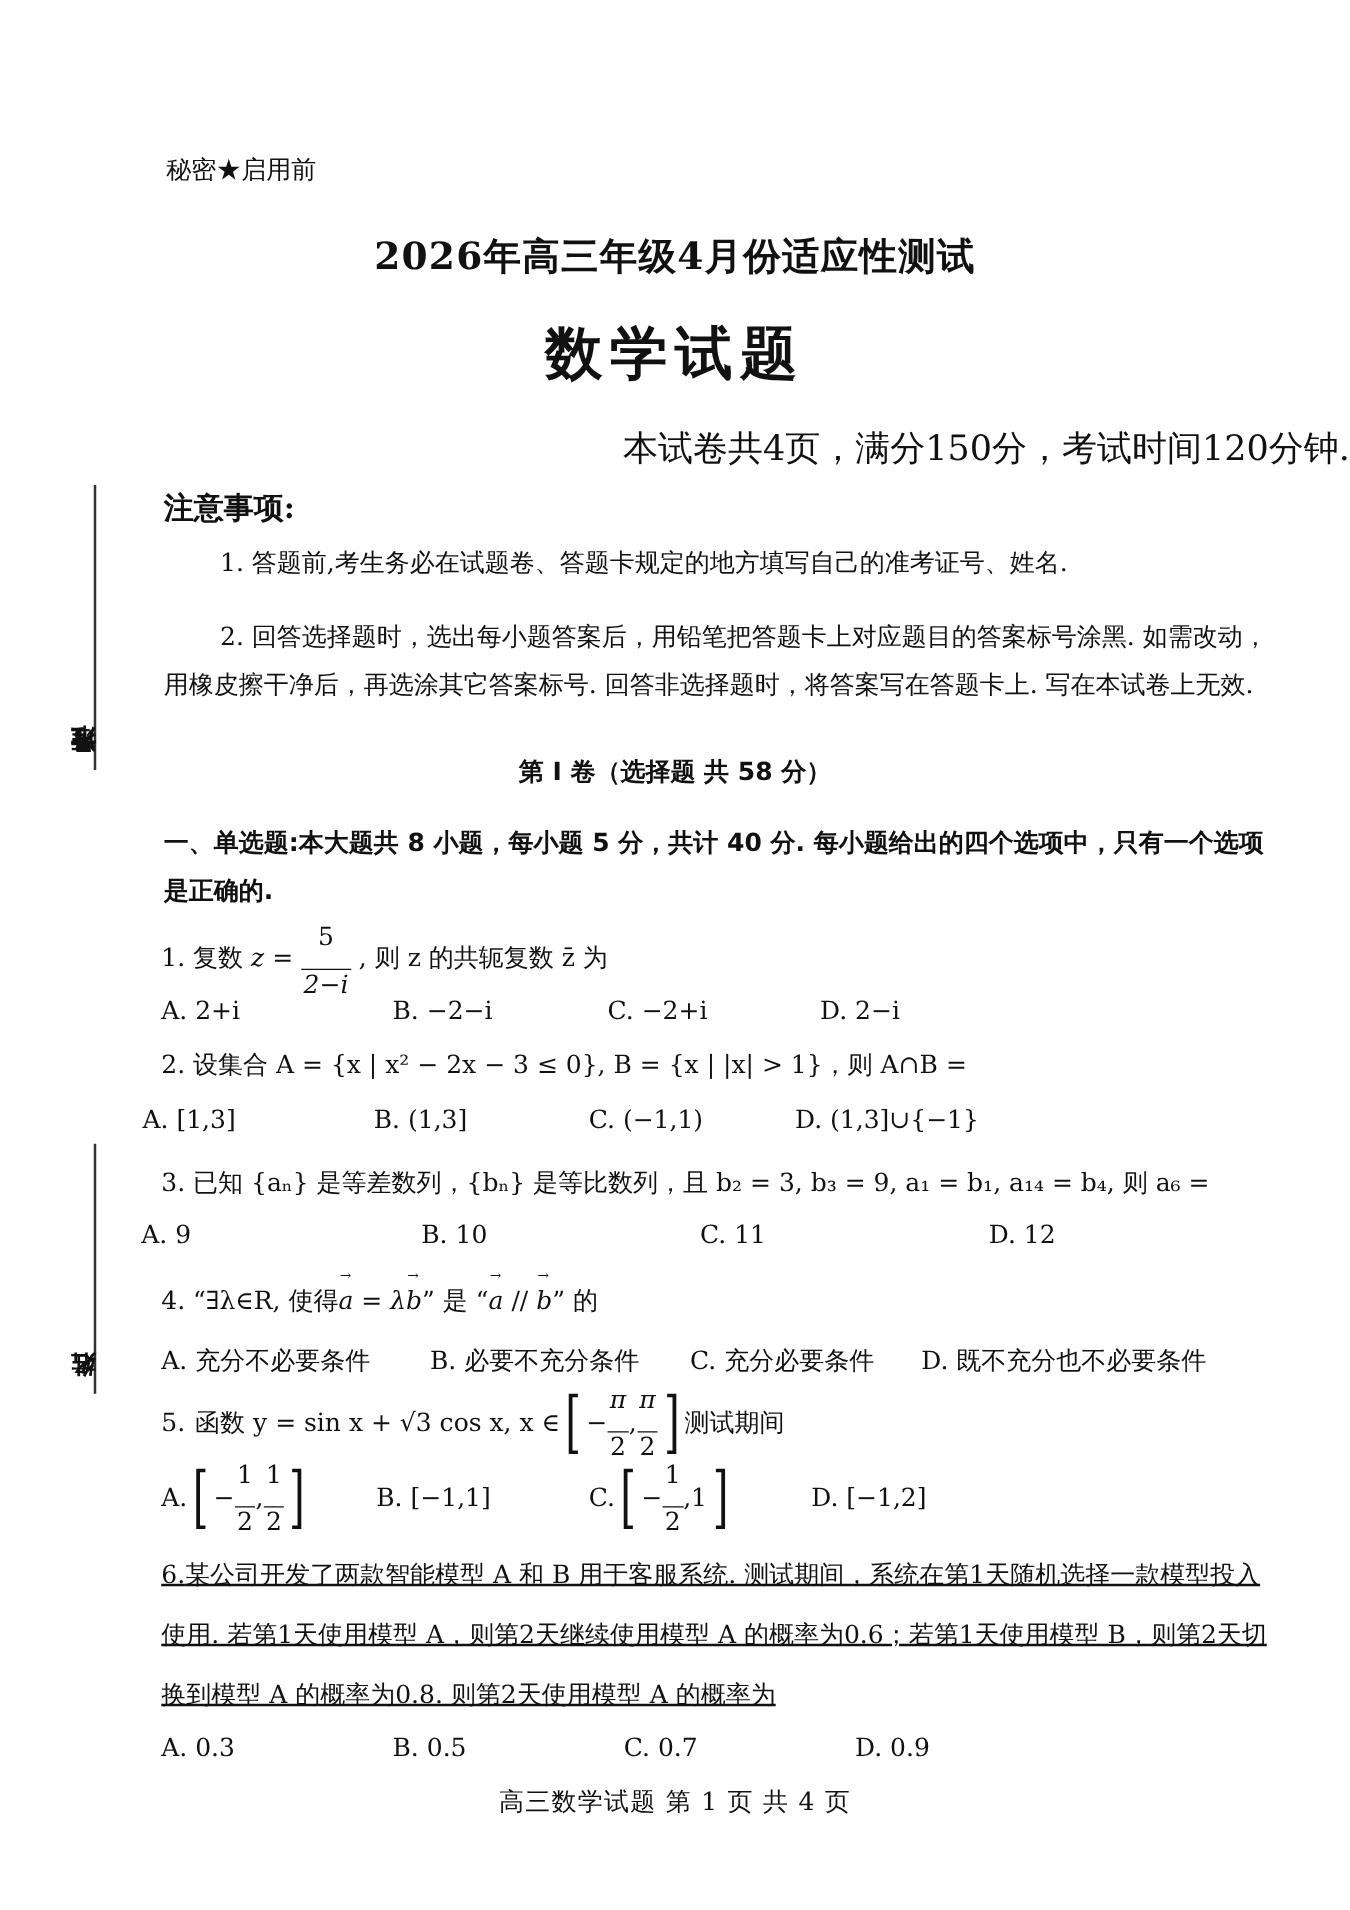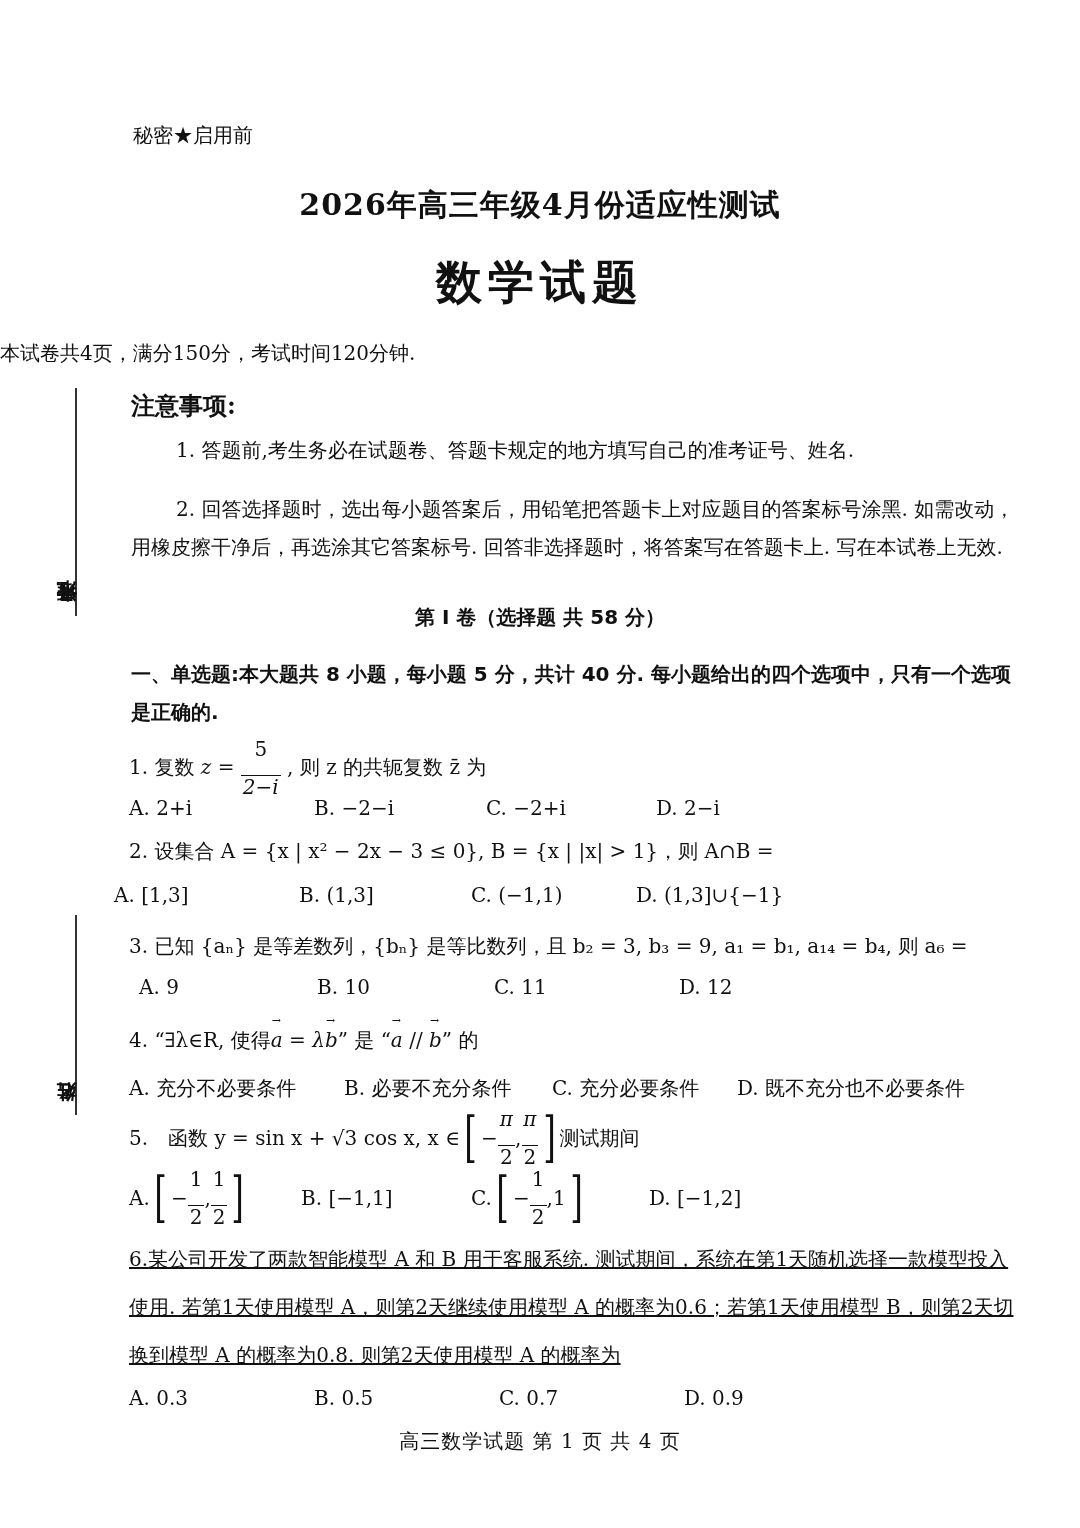--- a/index.html
+++ b/index.html
@@ -7,21 +7,21 @@
     body {
       position: relative;
       font-family: "DejaVu Serif", "Liberation Serif", serif;
       color: #111111;
       overflow: hidden;
     }
     .abs { position: absolute; white-space: nowrap; }
     .secret { left: 133px; top: 122px; font-size: 20px; }
     .title1 { left: 0; width: 1080px; text-align: center; top: 185px; font-size: 30px; font-weight: bold; letter-spacing: 1px; }
     .title2 { left: 0; width: 1080px; text-align: center; top: 252px; font-size: 46px; font-weight: bold; letter-spacing: 6px; }
-    .info { left: 0; width: 1080px; text-align: left; top: 340px; font-size: 20px; }
+    .info { left: 0; width: 1080px; text-align: right; top: 340px; font-size: 28px; }
     .notes-h { left: 131px; top: 390px; font-size: 24px; font-weight: bold; }
     .note { font-size: 20px; line-height: 41px; }
     .note1 { left: 176px; top: 430px; }
     .note2 { left: 131px; top: 490px; width: 890px; white-space: normal; text-indent: 45px; line-height: 38px; }
     .part-h { left: 0; width: 1080px; text-align: center; top: 604px; font-size: 20px; font-weight: bold; font-family: "DejaVu Sans", "Liberation Sans", sans-serif; }
     .sec-h { left: 131px; top: 655px; width: 890px; white-space: normal; font-size: 20px; font-weight: bold; line-height: 38px; font-family: "DejaVu Sans", "Liberation Sans", sans-serif; }
     .q { font-size: 20px; }
     .opt-row { display: flex; font-size: 20px; }
     .opt { display: inline-block; }
     .m { font-style: italic; font-family: "DejaVu Serif", "Liberation Serif", serif; }
@@ -80,41 +80,41 @@
   <span class="opt" style="width:185px;">A. [1,3]</span>
   <span class="opt" style="width:172px;">B. (1,3]</span>
   <span class="opt" style="width:165px;">C. (−1,1)</span>
   <span class="opt">D. (1,3]∪{−1}</span>
 </div>
 
 <div class="abs q" style="left:129px; top:933px;">
   <span>3.</span>
   <span>已知 {aₙ} 是等差数列，{bₙ} 是等比数列，且 b₂ = 3, b₃ = 9, a₁ = b₁, a₁₄ = b₄, 则 a₆ =</span>
 </div>
-<div class="abs opt-row" style="left:139px; top:975px;">
+<div class="abs opt-row" style="left:113px; top:975px;gap:46px;">
   <span class="opt" style="width:178px;">A. 9</span>
   <span class="opt" style="width:177px;">B. 10</span>
   <span class="opt" style="width:185px;">C. 11</span>
   <span class="opt">D. 12</span>
 </div>
 
 <div class="abs q" style="left:129px; top:1027px;">
   <span>4.</span>
   <span>“∃λ∈R, 使得</span><span class="vec">a</span><span class="m"> = λ</span><span class="vec">b</span><span>” 是 “</span><span class="vec">a</span><span> // </span><span class="vec">b</span><span>” 的</span>
 </div>
 <div class="abs opt-row" style="left:129px; top:1075px;">
   <span class="opt" style="width:215px;">A. 充分不必要条件</span>
   <span class="opt" style="width:208px;">B. 必要不充分条件</span>
   <span class="opt" style="width:185px;">C. 充分必要条件</span>
   <span class="opt">D. 既不充分也不必要条件</span>
 </div>
 
 <div class="abs q" style="left:129px; top:1108px; display:flex; align-items:center;">
   <span>5.</span>
-  <span style="margin-left:20px;">函数 y = sin x + √3 cos x, x ∈</span>
+  <span style="margin-left:8px;">函数 y = sin x + √3 cos x, x ∈</span>
   <span class="bigbr">[</span>
   <span>−</span>
   <span class="frac">
       <span class="num m">π</span>
       <span class="den">2</span>
     </span>
   <span>,</span>
   <span class="frac">
       <span class="num m">π</span>
       <span class="den">2</span>

